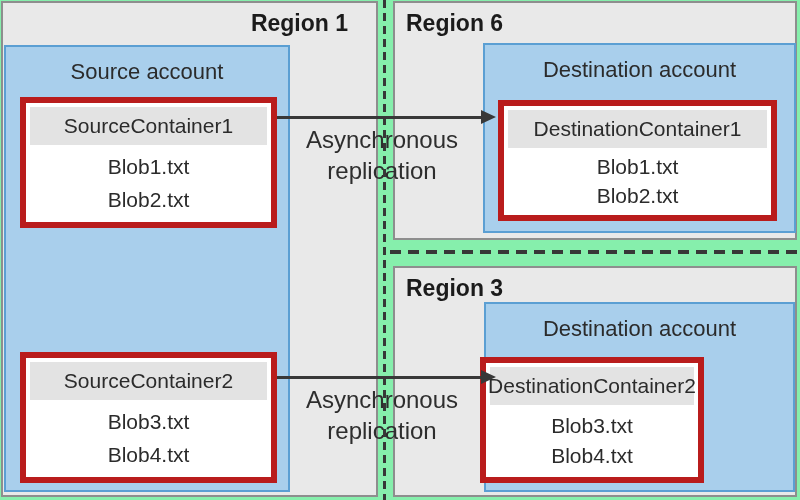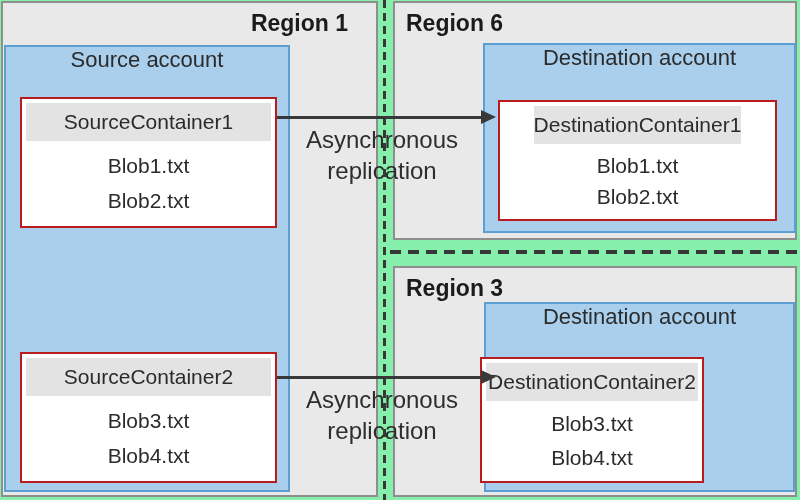--- a/index.html
+++ b/index.html
@@ -50,38 +50,38 @@
     position: absolute;
     background: #a9cfec;
     border: 2px solid #5b9fd3;
     box-sizing: border-box;
     z-index: 1;
   }
   #source-account  { left: 4px;   top: 45px;  width: 286px; height: 447px; }
   #dest-account-r2 { left: 483px; top: 43px;  width: 313px; height: 190px; }
   #dest-account-r3 { left: 484px; top: 302px; width: 311px; height: 190px; }
   .account-label {
-    padding-top: 0;
+    padding-top: 12px;
     text-align: center;
     font-size: 22px;
     color: #2b2b2b;
   }
 
   .container-box {
     position: absolute;
     background: #ffffff;
-    border: 2px solid #b91c1c;
+    border: 6px solid #b91c1c;
     box-sizing: border-box;
     display: flex;
     flex-direction: column;
     z-index: 2;
   }
   #sc1 { left: 20px;  top: 97px;  width: 257px; height: 131px; }
   #sc2 { left: 20px;  top: 352px; width: 257px; height: 131px; }
-  #dc1 { left: 498px; top: 100px; width: 279px; height: 121px; align-items: center; }
+  #dc1 { left: 498px; top: 100px; width: 279px; height: 121px; }
   #dc2 { left: 480px; top: 357px; width: 224px; height: 126px; }
   .c-header {
     flex: 0 0 auto;
     margin: 4px 4px 0 4px;
     height: 38px;
     background: #e3e3e3;
     display: flex;
     align-items: center;
     justify-content: center;
     font-size: 21px;

